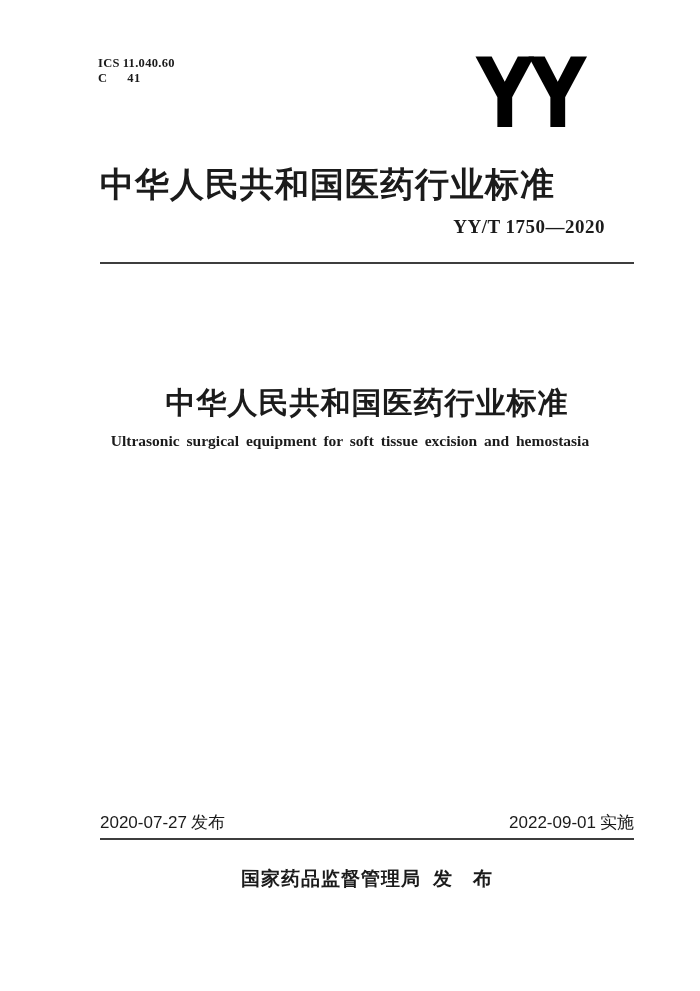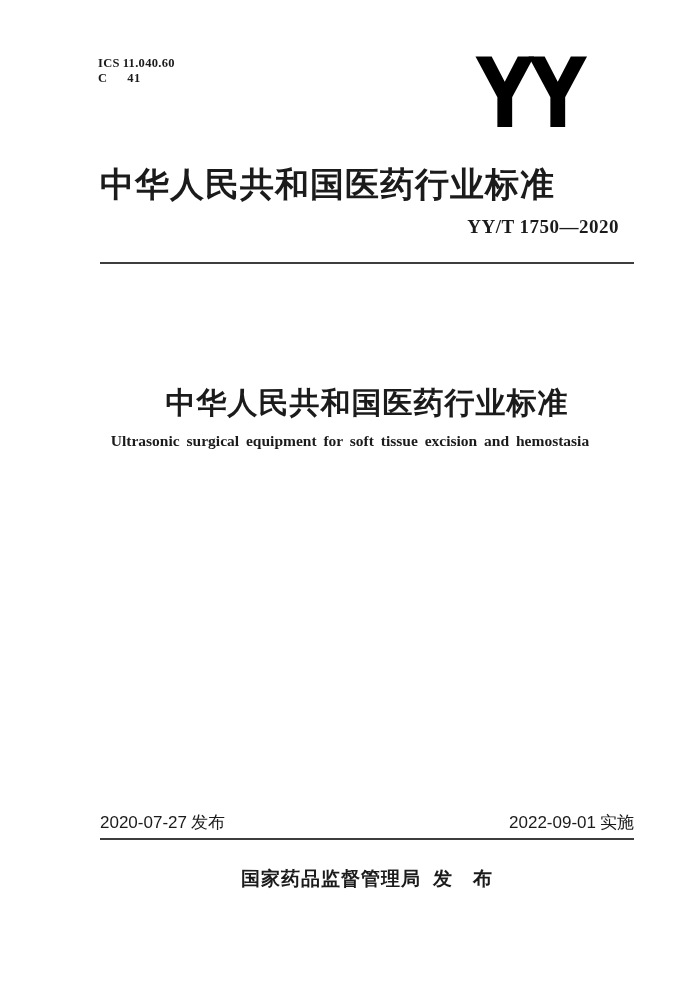--- a/index.html
+++ b/index.html
@@ -44,21 +44,21 @@
   }
   
   .category-title{
     position:absolute;left:100px;top:162px;width:534px;
     text-align:left;
     font-size:34px;font-weight:bold;
     letter-spacing:1px;white-space:nowrap;
   }
   
   .std-number{
-    position:absolute;top:216px;right:81px;
+    position:absolute;top:216px;right:95px;
     font-family:"Liberation Serif", serif;
     font-size:19px;font-weight:bold;
     letter-spacing:0.5px;white-space:nowrap;
   }
   .rule{
     position:absolute;left:100px;width:534px;height:2px;
     background:var(--rule);
   }
   .rule-top{top:262px;}
   .rule-bottom{top:838px;}

